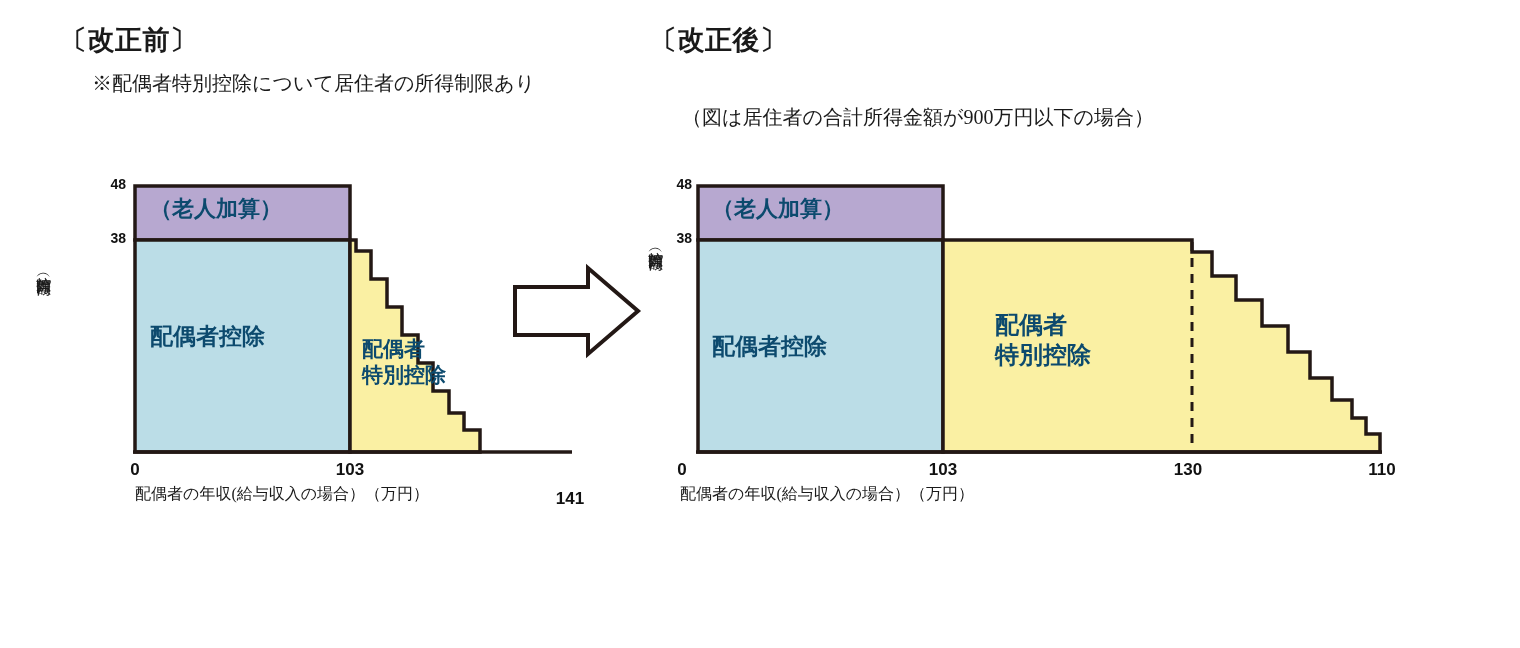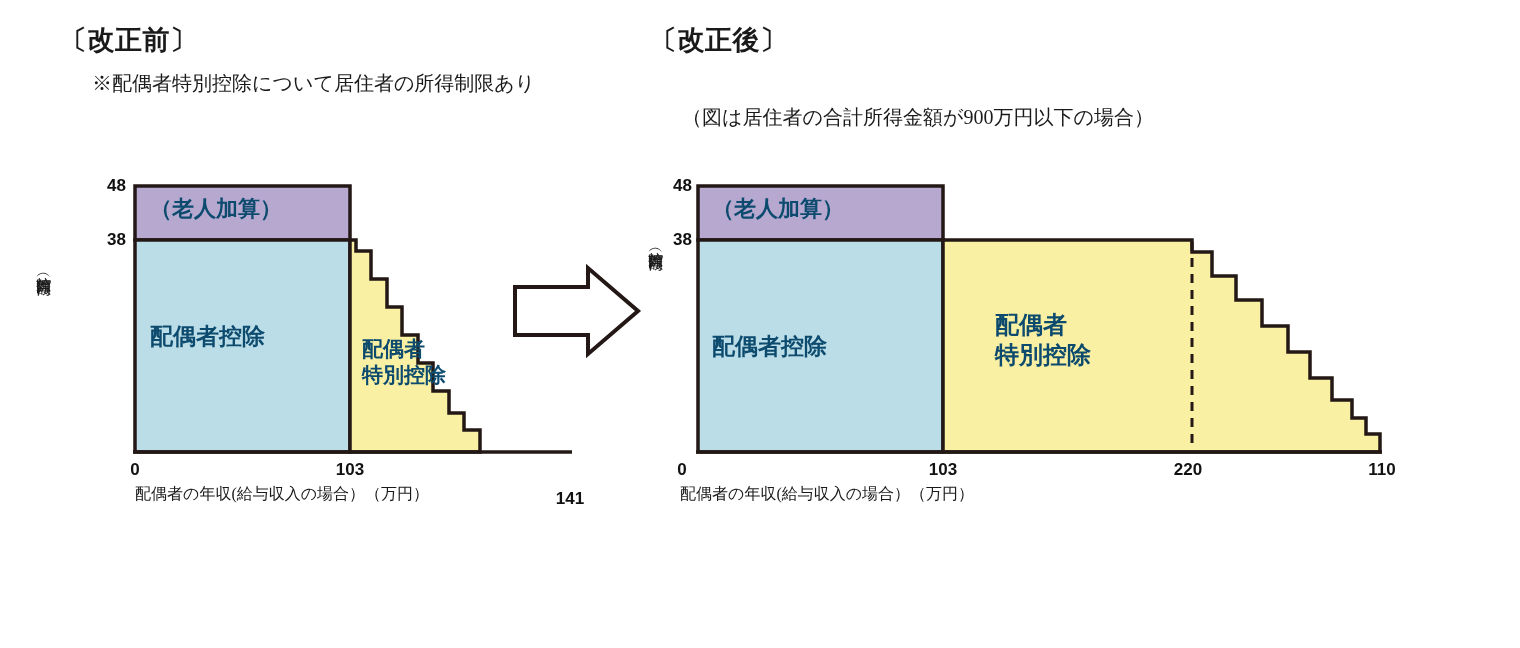--- a/index.html
+++ b/index.html
@@ -50,21 +50,21 @@
   }
   .axis-x-label {
     position: absolute;
     font-size: 16px;
     white-space: nowrap;
     text-align: left;
     font-family: "Liberation Serif", "DejaVu Serif", serif;
   }
   .tick-y {
     position: absolute;
-    font-size: 17px;
+    font-size: 14px;
     font-weight: 700;
     text-align: right;
     font-family: "Liberation Sans", "DejaVu Sans", sans-serif;
     color: #111;
   }
   .tick-x {
     position: absolute;
     font-size: 17px;
     font-weight: 700;
     text-align: center;
@@ -147,21 +147,21 @@
 
   <div class="chart" id="chart-after" style="left:0; top:0; width:880px; height:648px;">
 
     <div class="axis-y-label" style="left:8px; top:240px;">控除額（万円）</div>
 
     <div class="tick-y" style="left:12px; top:176px; width:40px;">48</div>
     <div class="tick-y" style="left:12px; top:230px; width:40px;">38</div>
 
     <div class="tick-x" style="left:22px; top:460px; width:40px;">0</div>
     <div class="tick-x" style="left:273px; top:460px; width:60px;">103</div>
-    <div class="tick-x" style="left:518px; top:460px; width:60px;">220</div>
+    <div class="tick-x" style="left:518px; top:460px; width:60px;">130</div>
     <div class="tick-x" style="left:712px; top:460px; width:60px;">110</div>
 
     <div class="axis-x-label" style="left:40px; top:484px; width:700px;">配偶者の年収(給与収入の場合）（万円）</div>
 
     <svg width="880" height="648" style="position:absolute; left:0; top:0;">
 
       <rect x="58" y="186" width="245" height="54" fill="#b7a8d0" stroke="#231815" stroke-width="3.5"></rect>
 
       <rect x="58" y="240" width="245" height="212" fill="#bbdde7" stroke="#231815" stroke-width="3.5"></rect>
 

